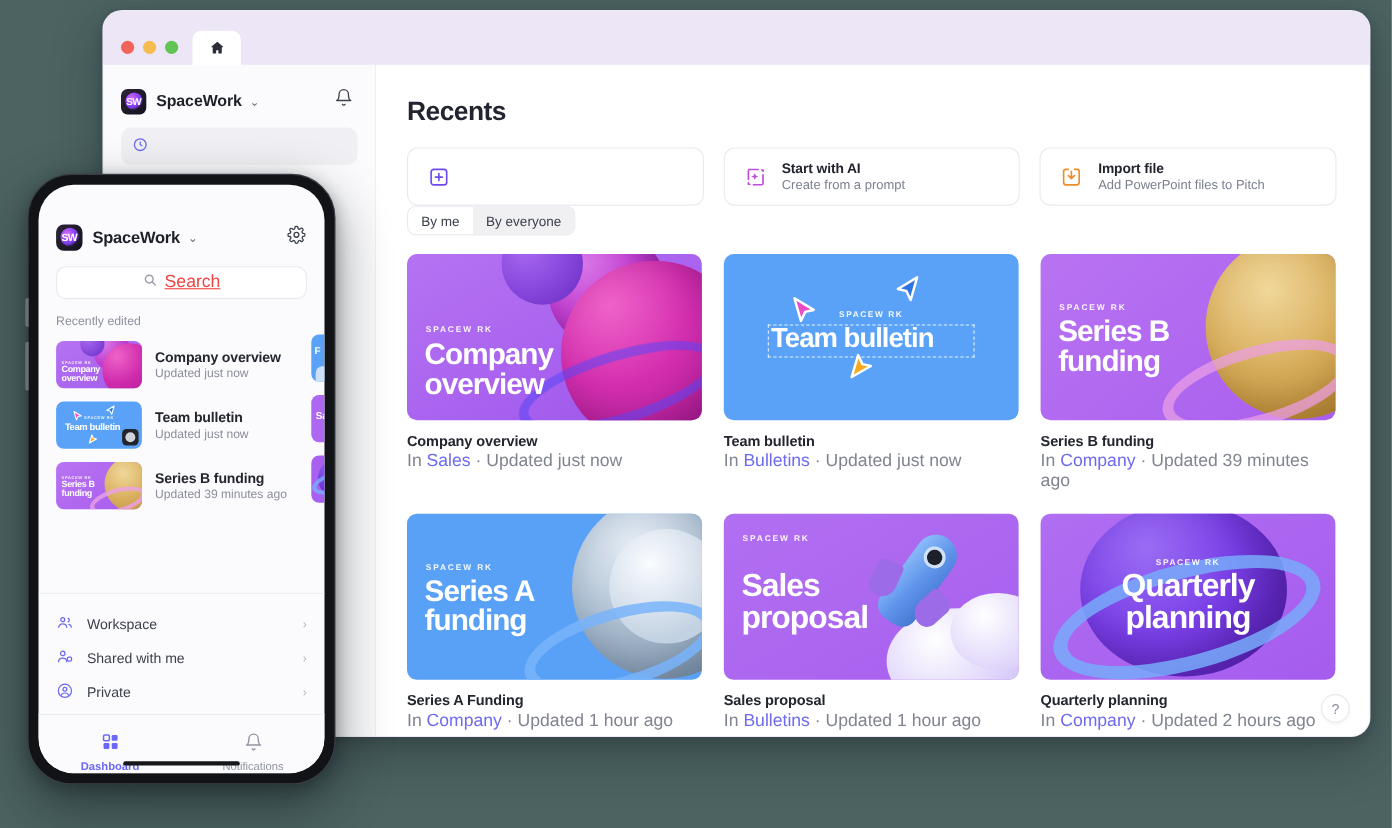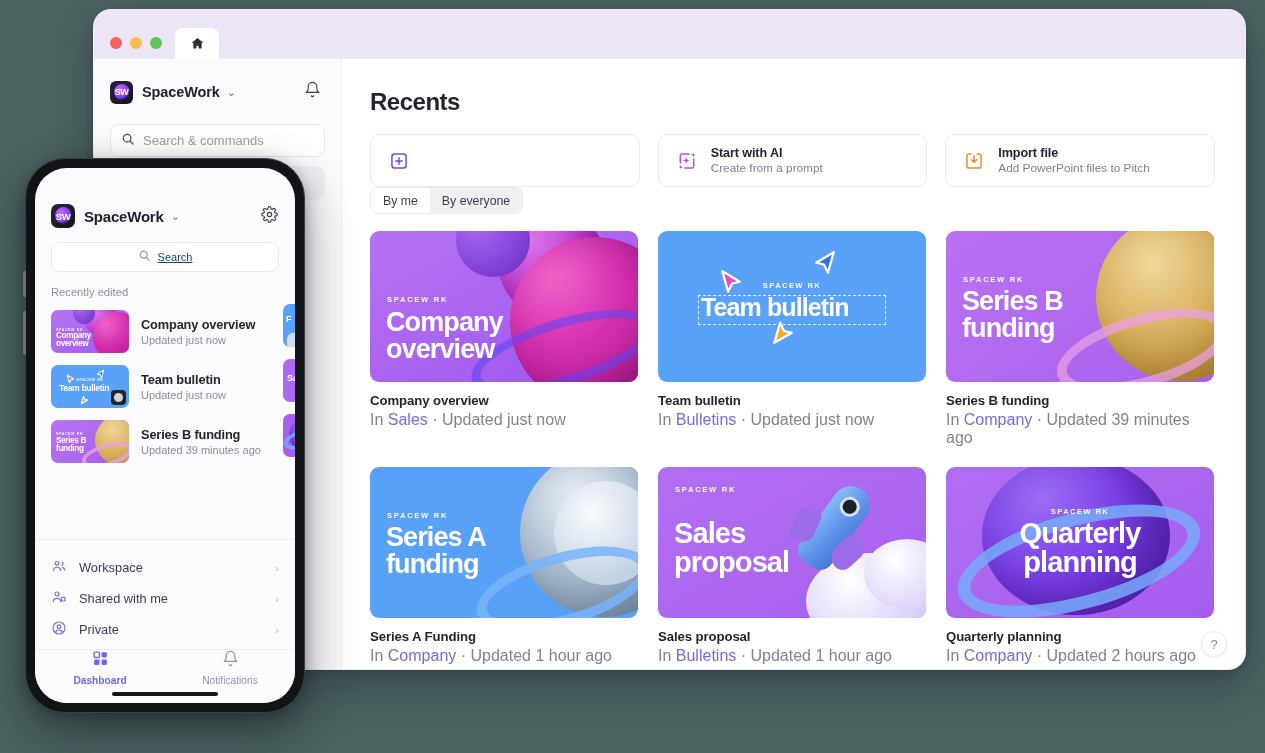--- a/index.html
+++ b/index.html
@@ -158,42 +158,42 @@
   .p-ws-logo { width:24px; height:24px; border-radius:7px; background: linear-gradient(135deg,#2b2438 0%,#15121d 100%); position:relative; display:flex;align-items:center;justify-content:center; overflow:hidden;}
   .p-ws-logo .glow { position:absolute; width:17px;height:17px;border-radius:50%; left:4px; top:3px;
     background: radial-gradient(circle at 35% 35%, #d86bff 0%, #7a3df0 55%, rgba(60,30,120,0) 75%); }
   .p-ws-logo .sw{ position:relative; z-index:2; font-size:9.5px; font-weight:700;color:#fff;letter-spacing:-.5px;}
   .p-ws-name { font-size:15px; font-weight:800; color:#1d2029; letter-spacing:-.2px;}
   .p-gear { margin-left:auto; width:20px;height:20px; display:flex;align-items:center;justify-content:center;}
   .p-search {
     margin-top: 14px; height: 30px; border:1px solid #e8e9ee; border-radius:9px;
     background:#fff; display:flex; align-items:center; justify-content:center; gap:7px;
   }
-  .p-search .ph{ font-size:11px; color:#0c4a6e;text-decoration:underline; }
+  .p-search .ph{ font-size:16px; color:#ef4444;text-decoration:underline; }
   .p-section { margin-top: 14px; font-size:11.2px; color:#8d919d; padding: 0 16px; }
 
   .p-list { flex: 1 1 auto; overflow: hidden; padding: 6px 0 0 0; position: relative; }
   .p-row { display:flex; align-items:center; gap:12px; padding: 6px 16px; }
   .p-thumb { width:78px; height:43px; border-radius:7px; overflow:hidden; position:relative; flex:0 0 78px; background:#b06af0;}
   .p-thumb .brand{ position:absolute; z-index:5; font-size:3.6px; font-weight:800; letter-spacing:.6px; color:rgba(255,255,255,.9);}
   .p-thumb .ttl{ position:absolute; z-index:5; color:#fff; font-weight:800; letter-spacing:-.35px; line-height:1.02;}
   .p-row-txt { display:flex; flex-direction:column; gap:2px; min-width:0;}
   .p-row-name{ font-size:12.8px; font-weight:700; color:#23262f; letter-spacing:-.15px; white-space:nowrap;}
   .p-row-meta{ font-size:11px; color:#8b8f9b; white-space:nowrap;}
 
   
   .p-ghost-col { position:absolute; right: -48px; top: 6px; display:flex; flex-direction:column; gap: 12px; }
   .p-ghost { width:60px; height:43px; border-radius:7px; overflow:hidden; position:relative; }
 
   .p-nav { border-top: 1px solid #eceef2; padding: 12px 16px 4px 16px; }
   .p-nav-item { display:flex; align-items:center; gap:12px; height: 31px; font-size:12.8px; color:#3b3f4a; }
   .p-nav-item .chev { margin-left:auto; color:#b3b6c0; font-size:11px; }
 
   .p-tabbar {
-    border-top:1px solid #eceef2; height: 54px; display:flex; align-items:flex-start;
+    border-top:1px solid #eceef2; height: 54px; display:flex; align-items:flex-end;
     background:#fbfbfd;
   }
   .p-tab { flex:1 1 0; display:flex; flex-direction:column; align-items:center; gap:4px; }
   .p-tab .lbl { font-size:10.2px; }
   .p-tab.on .lbl { color:#6b68f5; font-weight:600; }
   .p-tab.off .lbl { color:#9195a1; }
   .home-ind { position:absolute; left:50%; transform:translateX(-50%); bottom: 7px; width: 106px; height:4px; border-radius:3px; background:#15171b; }
 
   .dashed-sel { position:absolute; border:1px dashed rgba(255,255,255,.85); }
   .cursor { position:absolute; z-index:6; }
@@ -233,29 +233,20 @@
         </div>
         <div class="bell-btn">
           <span>
             <svg width="17" height="17" viewBox="0 0 24 24" fill="none" stroke="#3d414c" stroke-width="1.7" stroke-linecap="round" stroke-linejoin="round">
               <path d="M18 8a6 6 0 0 0-12 0c0 7-3 8-3 8h18s-3-1-3-8"></path>
               <path d="M13.7 21a2 2 0 0 1-3.4 0"></path>
             </svg>
           </span>
         </div>
 
-        <div class="search-box">
-          <span>
-            <svg width="14" height="14" viewBox="0 0 24 24" fill="none" stroke="#4a4e59" stroke-width="2.2" stroke-linecap="round">
-              <circle cx="10.5" cy="10.5" r="6.5"></circle>
-                <path d="M16 16l4.5 4.5"></path>
-            </svg>
-          </span>
-          <span class="ph">Search &amp; commands</span>
-        </div>
 
         <div class="sb-item-active">
           <span>
             <svg width="15" height="15" viewBox="0 0 24 24" fill="none" stroke="#6d6af0" stroke-width="1.9">
               <circle cx="12" cy="12" r="8.5"></circle>
                 <path d="M12 7.5V12l3 2"></path>
             </svg>
           </span>
         </div>
       </div>

